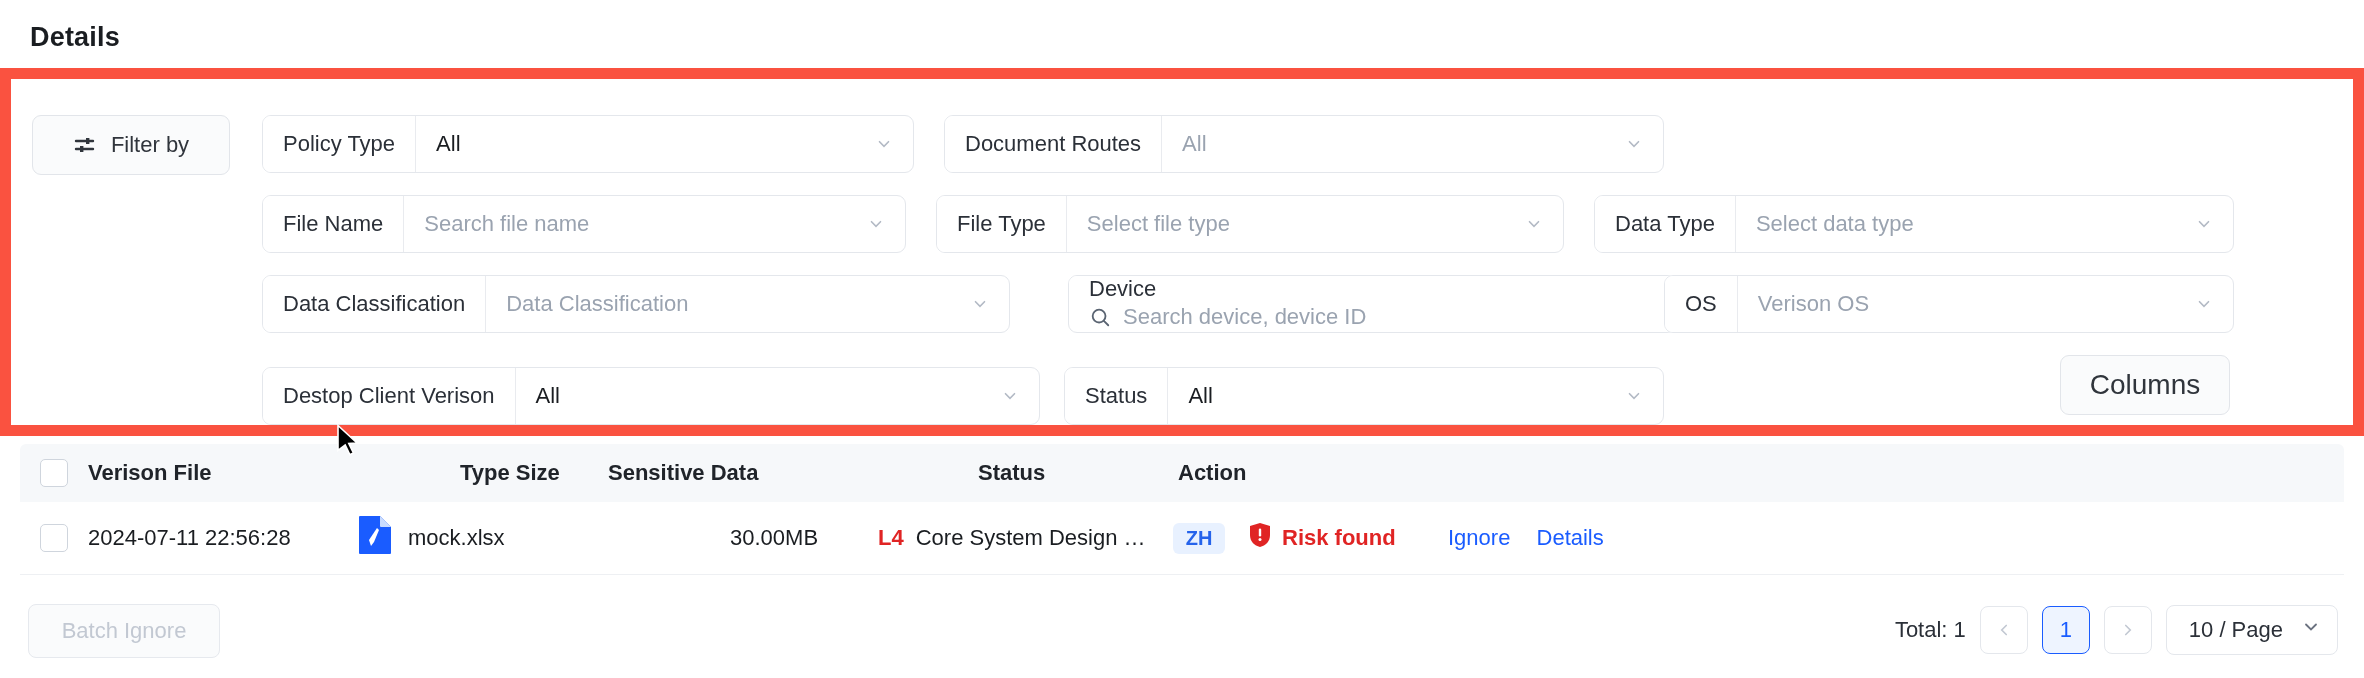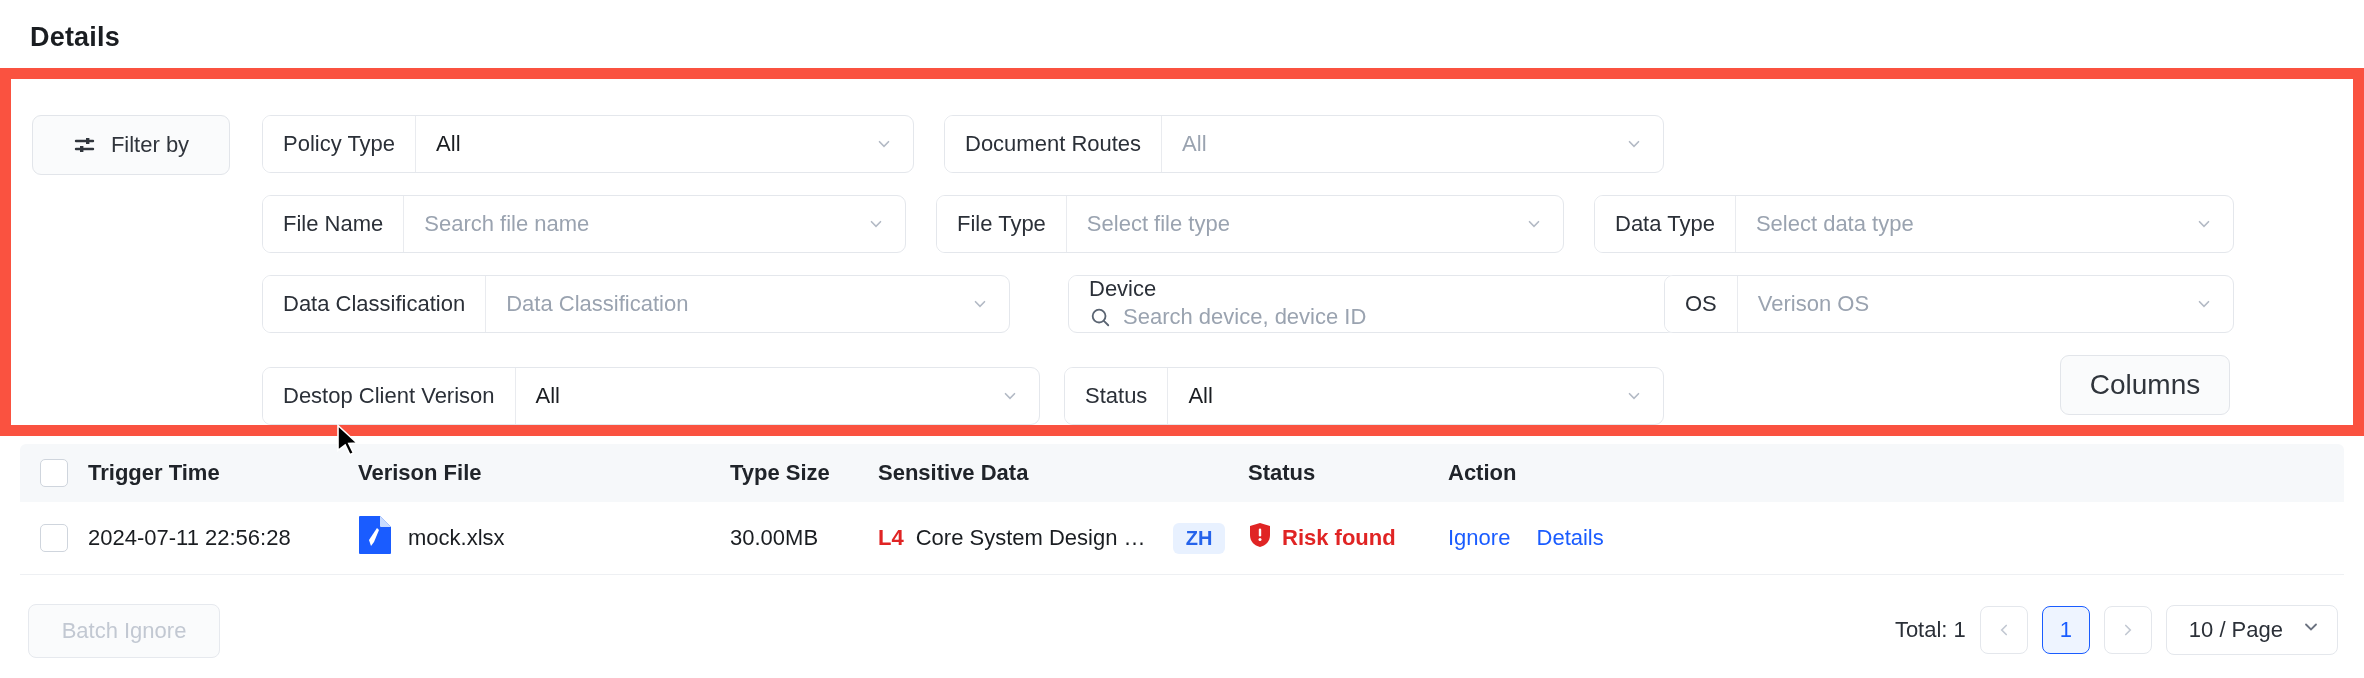--- a/index.html
+++ b/index.html
@@ -261,21 +261,20 @@
   <div class="columns-btn">Columns</div>
 </div>
 
 <div class="red-frame"></div>
 
 <div class="table-wrap">
   <div class="thead">
     <div class="c-chk">
       <span class="chk"></span>
     </div>
-    <div class="c-time">Trigger Time</div>
     <div class="c-file">Verison File</div>
     <div class="c-size">Type Size</div>
     <div class="c-sens">Sensitive Data</div>
     <div class="c-status">Status</div>
     <div class="c-action">Action</div>
   </div>
 
   <div class="trow">
     <div class="c-chk">
       <span class="chk"></span>

